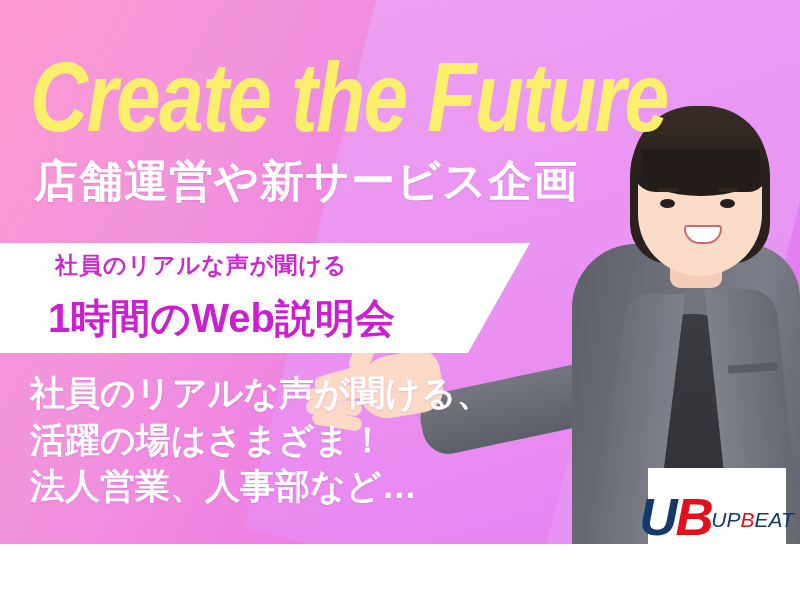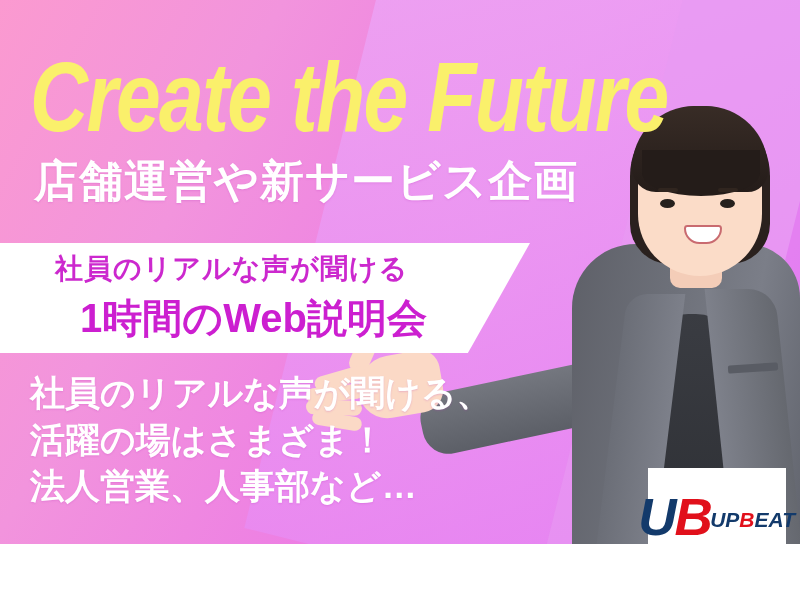--- a/index.html
+++ b/index.html
@@ -61,33 +61,32 @@
   
   .band{
     position:absolute; left:-10px; top:243px;
     width:540px; height:110px;
     background:#ffffff;
     clip-path:polygon(0 0, 100% 0, 88.5% 100%, 0 100%);
   }
   .band-line1{
     position:absolute; left:55px; top:250px;
     color:#cc28ce;
-    font-size:28px;
+    font-size:23px;
     font-weight:bold;
     letter-spacing:1px;
     white-space:nowrap;
   }
   .band-line2{
     position:absolute; left:48px; top:291px;
     color:#cc1fd0;
     font-size:40px;
     font-weight:bold;
     letter-spacing:0px;
     white-space:nowrap;
-    margin-left:32px;
   }
 
   
   .body-copy{
     position:absolute; left:30px; top:370px;
     color:#ffffff;
     font-size:35px;
     font-weight:bold;
     line-height:1.33;
     letter-spacing:0px;
@@ -220,21 +219,21 @@
     align-items:center; justify-content:center;
   }
   .logo-mark{
     font-size:52px; font-weight:bold; font-style:italic;
     line-height:.95; letter-spacing:-2px;
     transform:scaleX(1.02);
   }
   .logo-mark .u{ color:#133a6b; }
   .logo-mark .b{ color:#e1101b; }
   .logo-word{
-    font-size:21px; font-weight:bold; font-style:italic;
+    font-size:21px; font-weight:normal; font-style:italic;
     letter-spacing:0px; line-height:1; margin-top:3px;
   }
   .logo-word .n{ color:#133a6b; }
   .logo-word .r{ color:#e1101b; }
 </style>
 </head>
 <body>
 
 <div class="banner">
 

